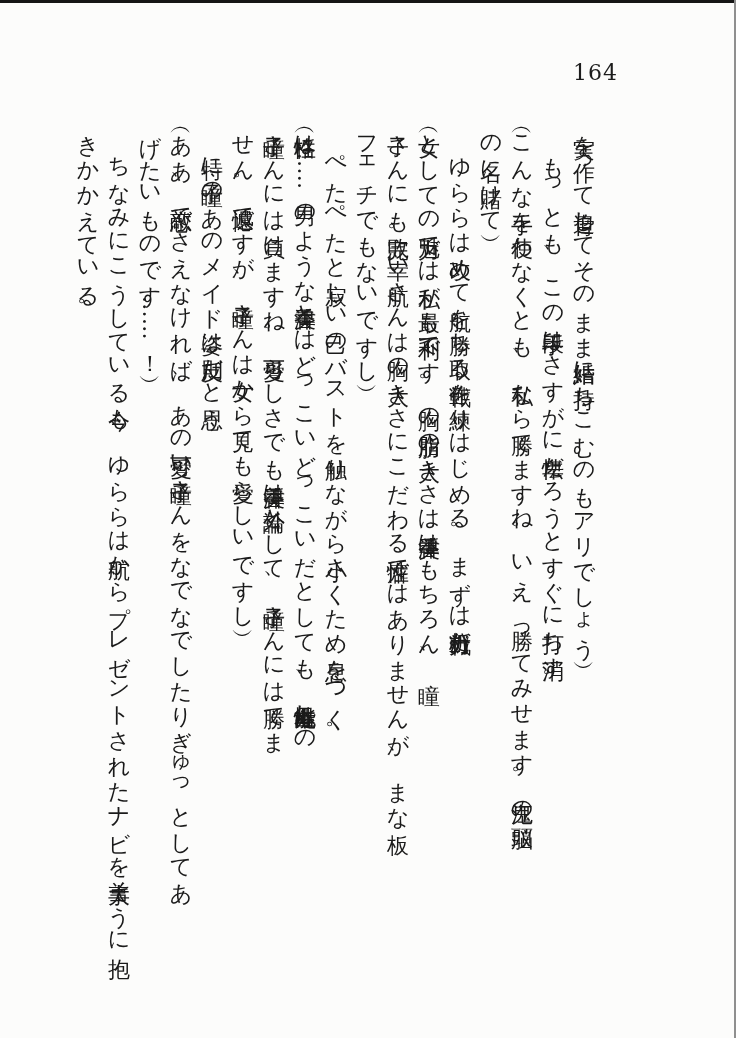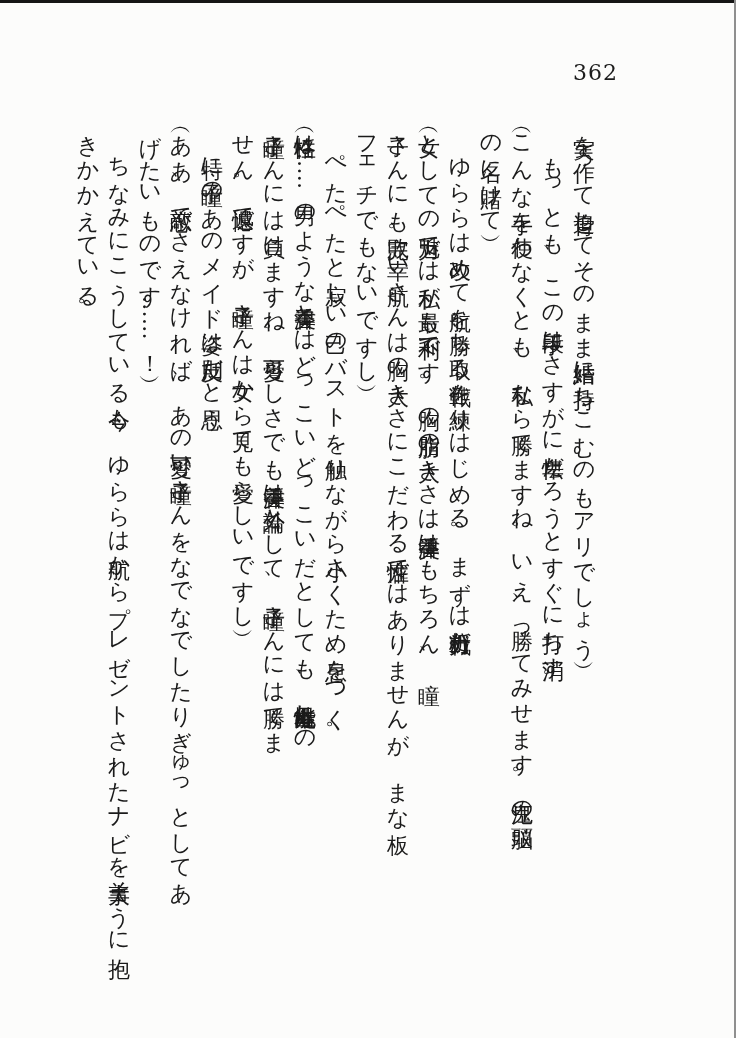--- a/index.html
+++ b/index.html
@@ -53,21 +53,21 @@
     letter-spacing: 0;
   }
 </style>
 </head>
 <body>
 
 <div class="page">
   <div class="top-edge"></div>
   <div class="right-edge"></div>
 
-  <div class="page-number">362</div>
+  <div class="page-number">164</div>
 
   <div class="text-block">
     <div class="text-col">実を作って脅迫してそのまま結婚に持ちこむのもアリでしょう）</div>
     <div class="text-col">　もっとも、この手段はさすがに卑怯だろうとすぐに打ち消す。</div>
     <div class="text-col">（こんな手を使わなくとも、私なら勝てますね。いえ、勝ってみせます。鬼江の頭脳</div>
     <div class="text-col">の名に賭けて）</div>
     <div class="text-col">　ゆららは改めて航を勝ち取る作戦を練りはじめる。まずは戦力分析だ。</div>
     <div class="text-col">（女としての魅力では私が最も不利です。胸の脂肪の大きさは香津美はもちろん、瞳</div>
     <div class="text-col">子さんにも完敗。幸い航さんは胸の大きさにこだわる性癖ではありませんが、まな板</div>
     <div class="text-col">フェチでもないですし）</div>

